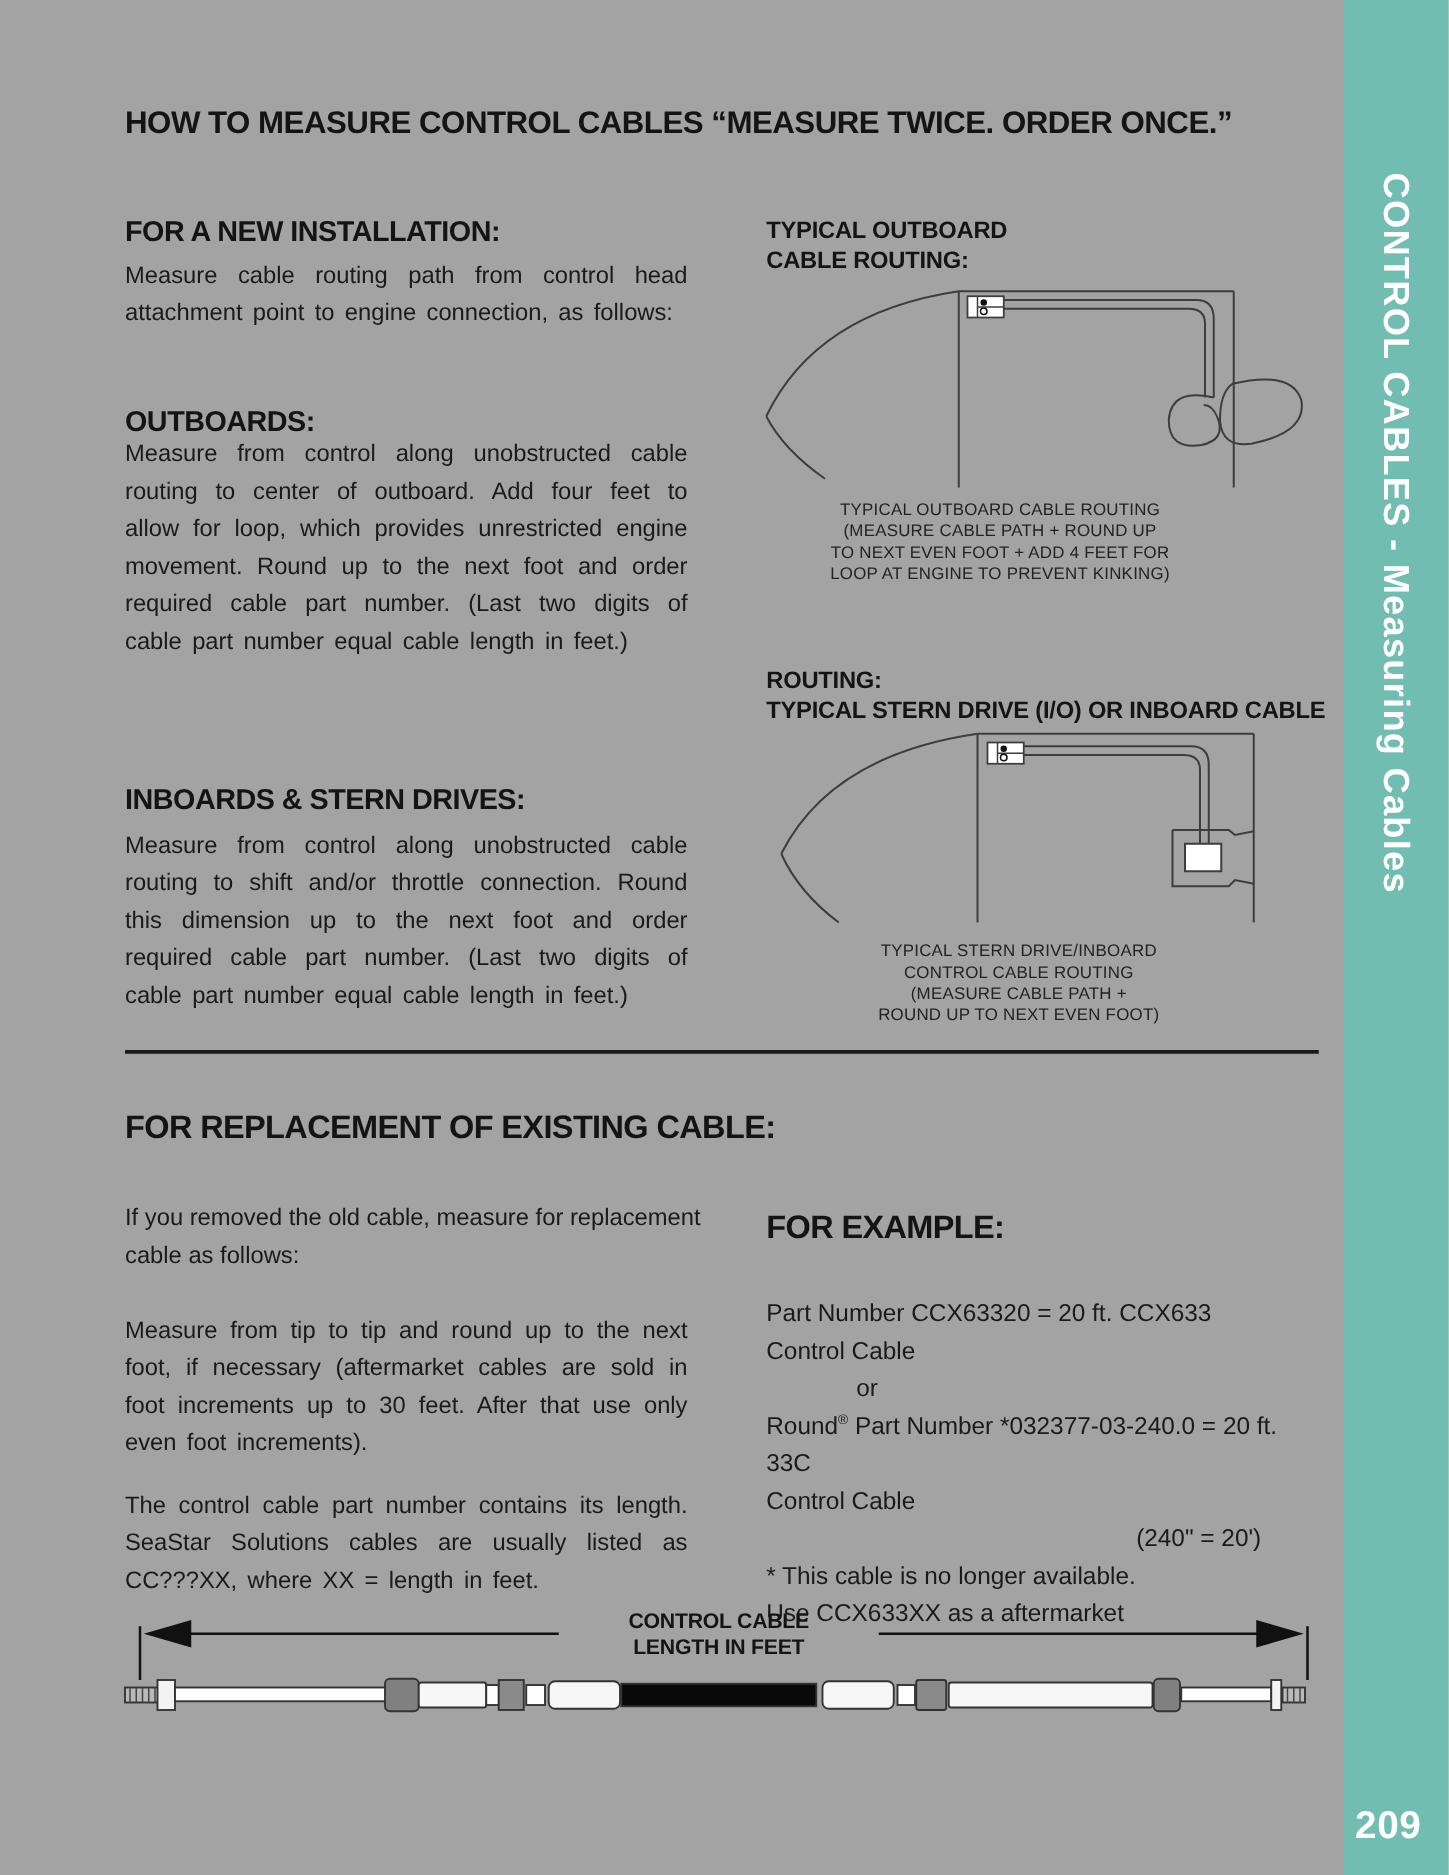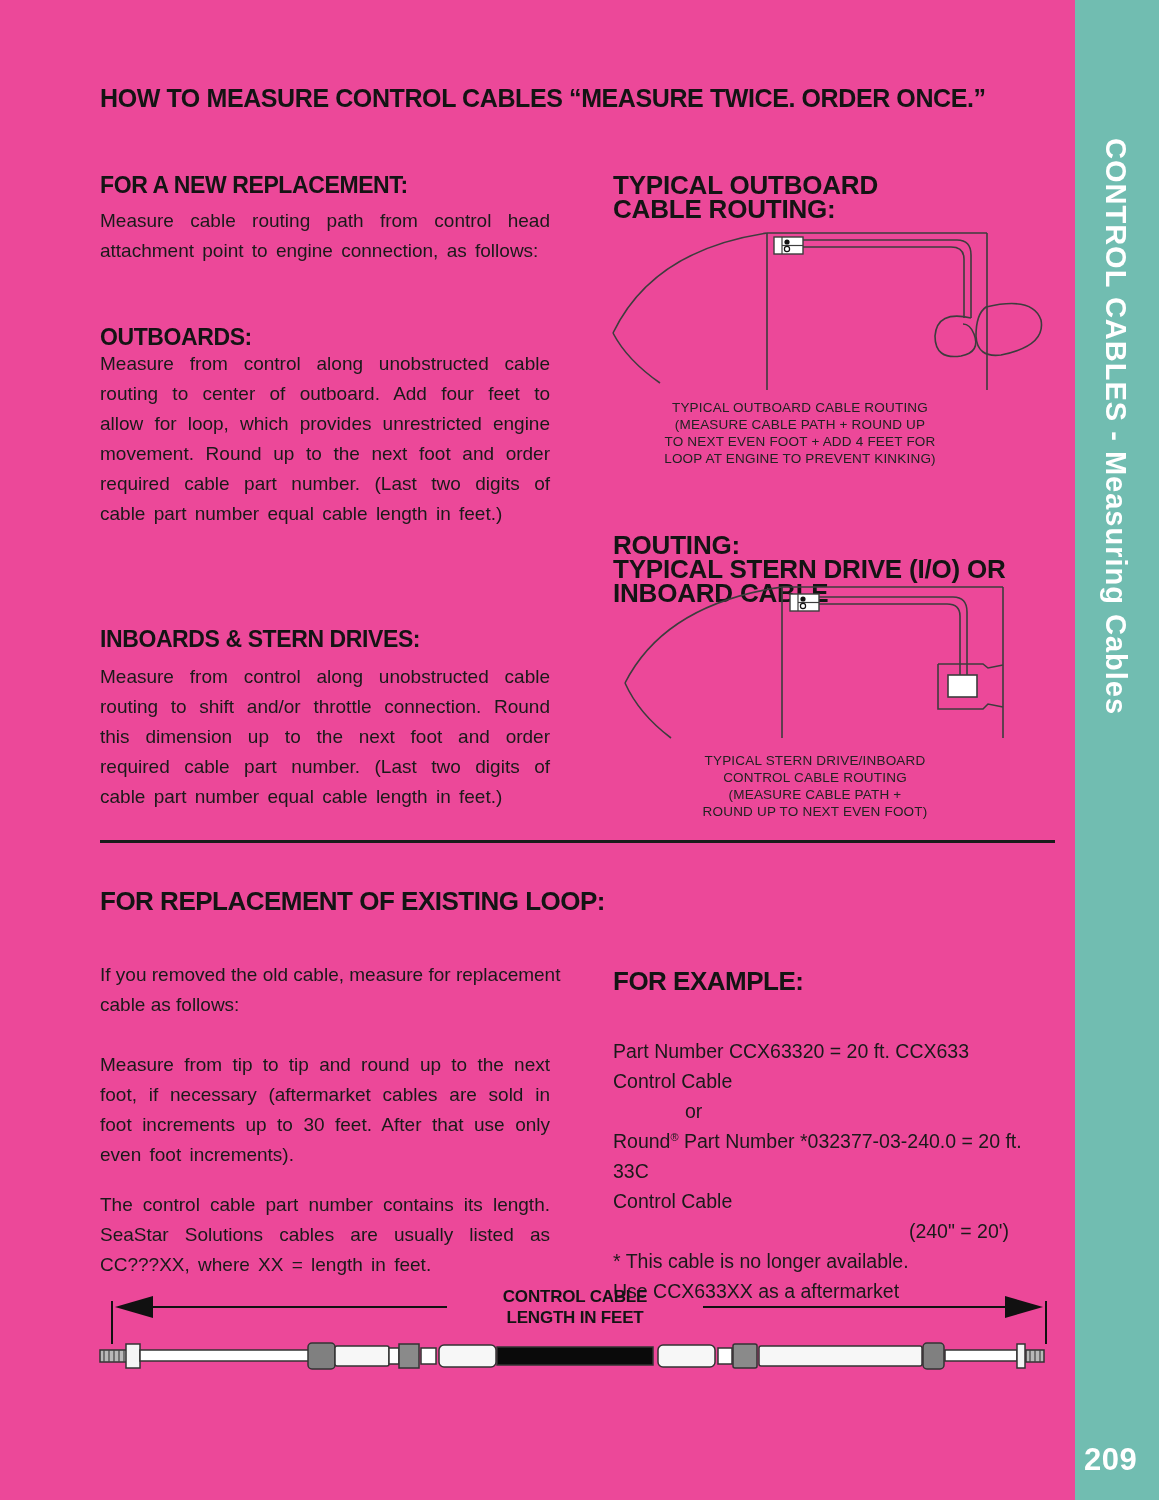--- a/index.html
+++ b/index.html
@@ -1,35 +1,35 @@
 <!DOCTYPE html>
 <html><head>
 <meta charset="utf-8">
 <style>
   * { margin:0; padding:0; box-sizing:border-box; }
   html,body { background:#ffffff; }
   .page {
     position:relative; width:1159px; height:1500px; margin:0 auto;
-    background:#ec4899; overflow:hidden;
+    background:#a3a3a3; overflow:hidden;
     font-family:"Liberation Sans", sans-serif; color:#171717;
   }
   .abs { position:absolute; }
 
   .title {
     left:100px; top:84px; width:940px;
     font-size:25px; font-weight:bold; letter-spacing:-0.4px; color:#141414;
   }
   .h2 {
     font-size:23px; font-weight:bold; letter-spacing:-0.4px; color:#141414;
   }
   .h2-big {
     font-size:26px; font-weight:bold; letter-spacing:-0.5px; color:#141414;
   }
   .h3 {
-    font-size:26px; font-weight:bold; line-height:24px; letter-spacing:-0.2px; color:#141414;
+    font-size:19px; font-weight:bold; line-height:24px; letter-spacing:-0.2px; color:#141414;
   }
   .body {
     font-size:19px; line-height:30px; text-align:justify; color:#1a1a1a; word-spacing:3px;
   }
   .body-tight {
     font-size:19px; line-height:30px; color:#1a1a1a;
   }
   .caption {
     font-size:13.5px; line-height:17px; text-align:center; color:#222; letter-spacing:0.2px;
   }
@@ -60,21 +60,21 @@
   }
   svg { display:block; }
 </style>
 </head>
 <body>
 
 <div class="page">
 
   <div class="abs title">HOW TO MEASURE CONTROL CABLES “MEASURE TWICE. ORDER ONCE.”</div>
 
-  <div class="abs h2" style="left:100px; top:172px;">FOR A NEW REPLACEMENT:</div>
+  <div class="abs h2" style="left:100px; top:172px;">FOR A NEW INSTALLATION:</div>
   <div class="abs body" style="left:100px; top:206px; width:450px;">Measure cable routing path from control head attachment point to engine connection, as follows:</div>
 
   <div class="abs h2" style="left:100px; top:324px;">OUTBOARDS:</div>
   <div class="abs body" style="left:100px; top:349px; width:450px;">Measure from control along unobstructed cable routing to center of outboard. Add four feet to allow for loop, which provides unrestricted engine movement. Round up to the next foot and order required cable part number. (Last two digits of cable part number equal cable length in feet.)</div>
 
   <div class="abs h2" style="left:100px; top:626px;">INBOARDS &amp; STERN DRIVES:</div>
   <div class="abs body" style="left:100px; top:662px; width:450px;">Measure from control along unobstructed cable routing to shift and/or throttle connection. Round this dimension up to the next foot and order required cable part number. (Last two digits of cable part number equal cable length in feet.)</div>
 
   <div class="abs h3" style="left:613px; top:173px;">
     <div>TYPICAL OUTBOARD</div>
@@ -146,21 +146,21 @@
 
   <div class="abs caption" style="left:625px; top:752px; width:380px;">
     <div>TYPICAL STERN DRIVE/INBOARD</div>
     <div>CONTROL CABLE ROUTING</div>
     <div>(MEASURE CABLE PATH +</div>
     <div>ROUND UP TO NEXT EVEN FOOT)</div>
   </div>
 
   <div class="abs divider"></div>
 
-  <div class="abs h2-big" style="left:100px; top:886px;">FOR REPLACEMENT OF EXISTING LOOP:</div>
+  <div class="abs h2-big" style="left:100px; top:886px;">FOR REPLACEMENT OF EXISTING CABLE:</div>
 
   <div class="abs body-tight" style="left:100px; top:960px; width:462px;">If you removed the old cable, measure for replacement cable as follows:</div>
   <div class="abs body" style="left:100px; top:1050px; width:450px;">Measure from tip to tip and round up to the next foot, if necessary (aftermarket cables are sold in foot increments up to 30 feet. After that use only even foot increments).</div>
   <div class="abs body" style="left:100px; top:1190px; width:450px;">The control cable part number contains its length. SeaStar Solutions cables are usually listed as CC???XX, where XX = length in feet.</div>
 
   <div class="abs h2-big" style="left:613px; top:966px;">FOR EXAMPLE:</div>
 
   <div class="abs example-block" style="left:613px; top:1036px; width:448px;">
     <div>Part Number CCX63320 = 20 ft. CCX633</div>
     <div>Control Cable</div>

